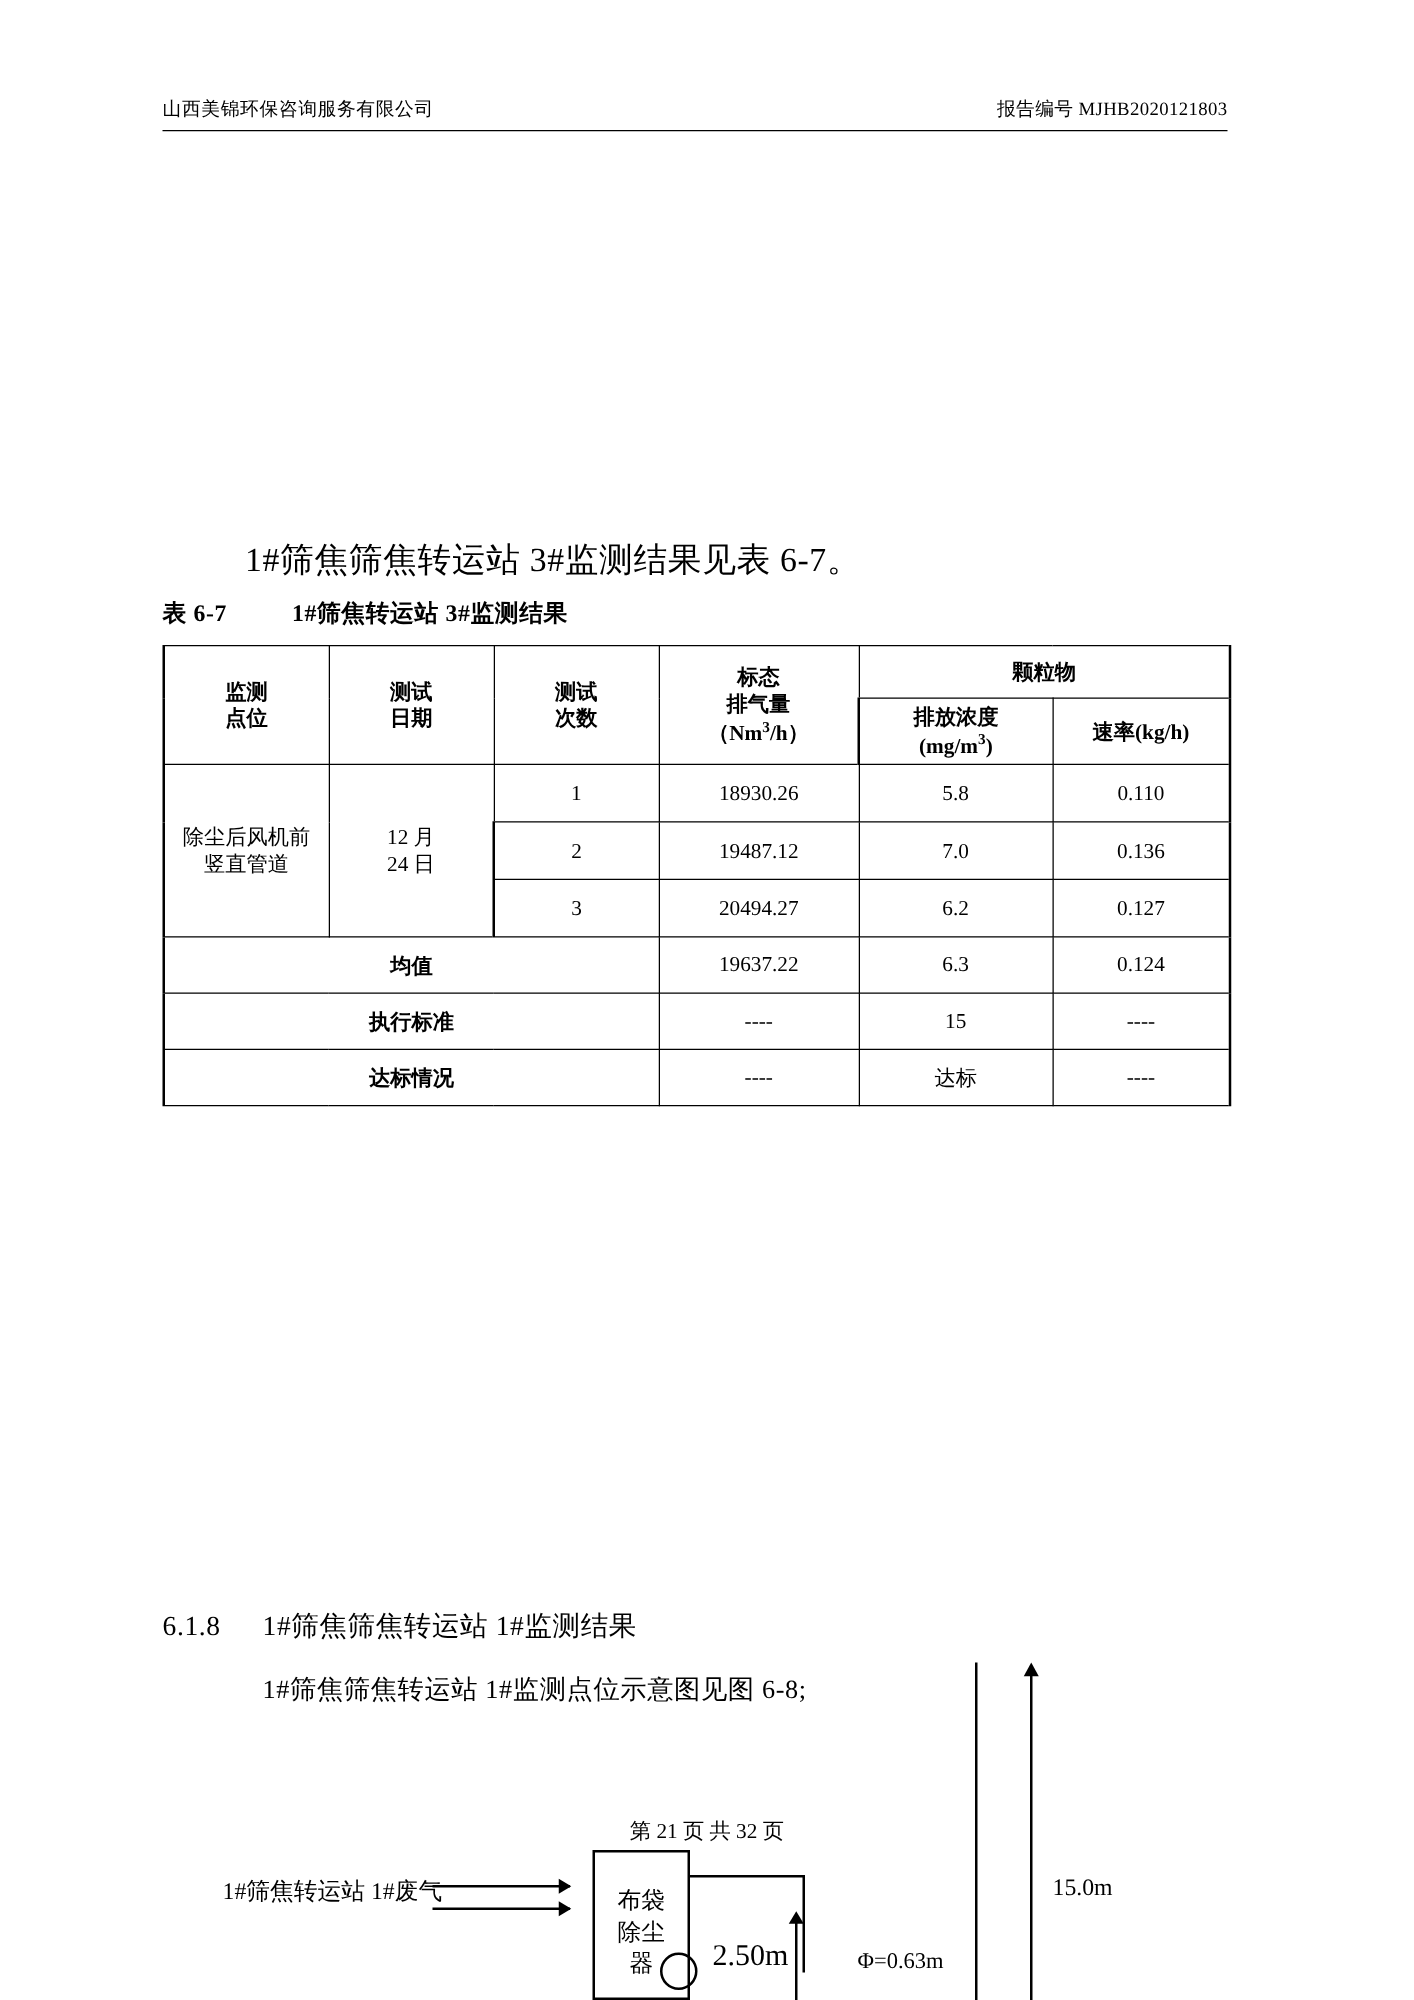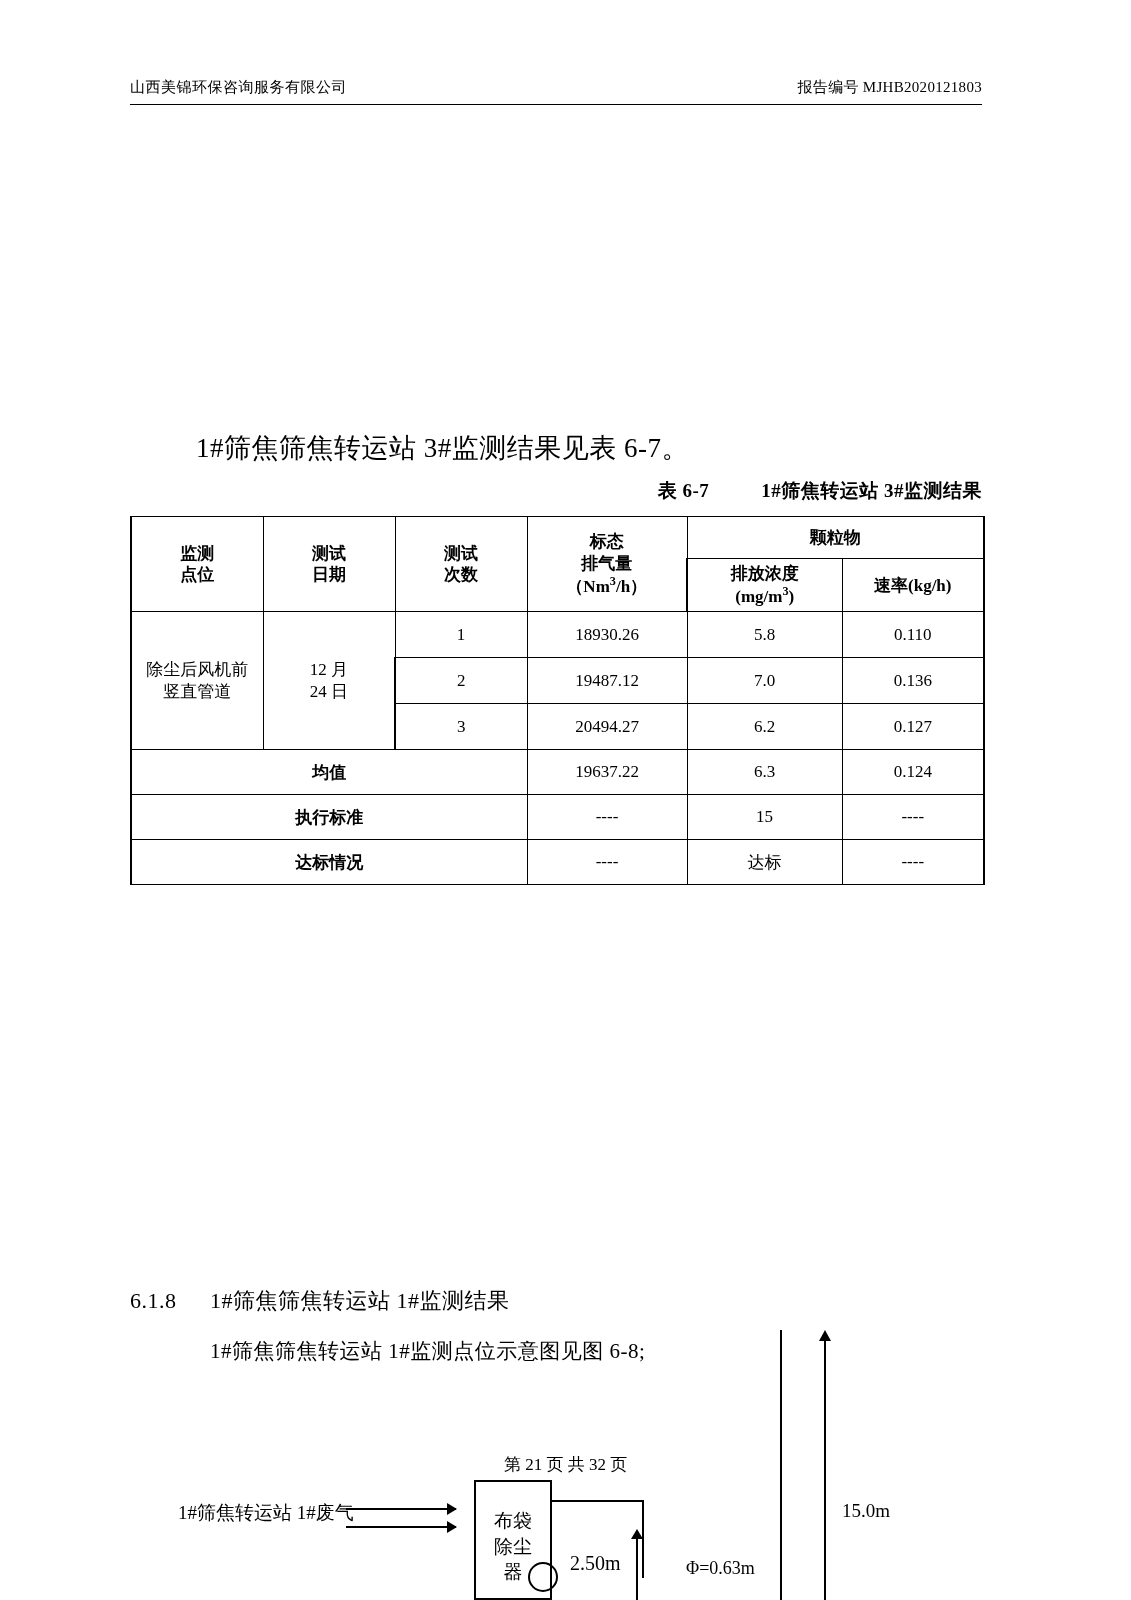--- a/index.html
+++ b/index.html
@@ -60,21 +60,21 @@
     font-size: 27px;
     letter-spacing: 0.5px;
   }
 
   
   .tbl-caption {
     position: absolute;
     left: 130px;
     top: 478px;
     width: 852px;
-    text-align: right;
+    text-align: left;
     font-size: 19px;
     font-weight: bold;
     letter-spacing: 0.5px;
   }
   .tbl-caption .gap { display: inline-block; width: 52px; }
 
   
   .tbl-wrap {
     position: absolute;
     left: 130px;
@@ -345,21 +345,21 @@
 
     <div class="box-dust">
       <span>布袋</span><br>
       <span>除尘</span><br>
       <span>器</span>
     </div>
 
     <div class="dg-line" style="left:422px; top:170px; width:92px; height:2px;"></div>
     <div class="dg-line" style="left:512px; top:170px; width:2px; height:78px;"></div>
 
-    <div class="dg-label" style="left:440px; top:222px; font-size:20px;">2.50m</div>
+    <div class="dg-label" style="left:440px; top:222px; font-size:24px;">2.50m</div>
     <div class="arr-v-up" style="left:506px; top:208px; height:62px;"></div>
 
     <div class="fan"></div>
 
     <div class="dg-label" style="left:556px; top:228px; font-size:18px;">Φ=0.63m</div>
 
     <div class="tallpipe-left"></div>
     <div class="arrow-up"></div>
     <div class="dg-label" style="left:712px; top:170px;">15.0m</div>
   </div>

